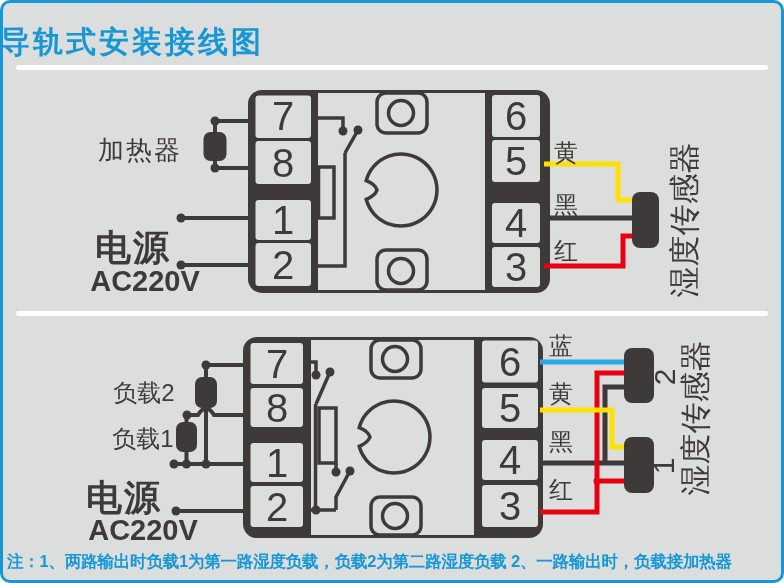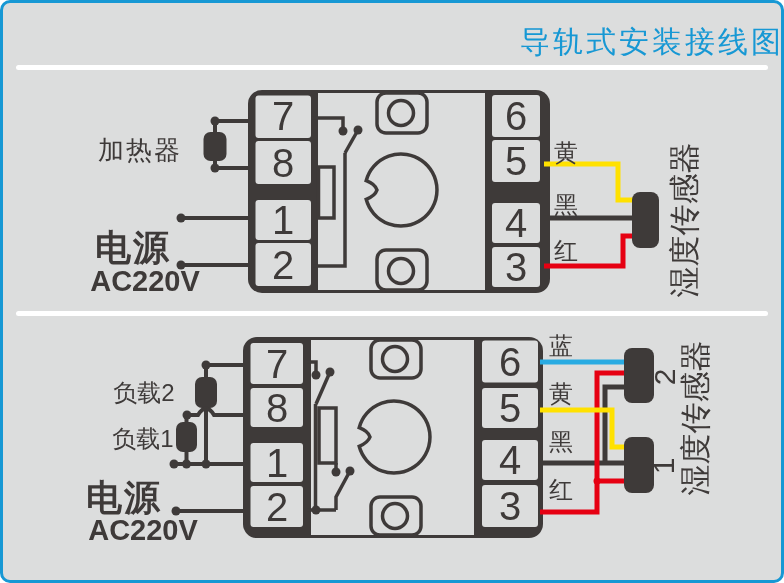--- a/index.html
+++ b/index.html
@@ -1,21 +1,21 @@
 <!DOCTYPE html>
 <html><head>
 <meta charset="utf-8">
 <style>
   html,body{margin:0;padding:0;background:#ffffff;}
   .page{position:relative;width:784px;height:583px;background:#ffffff;overflow:hidden;
         font-family:"Liberation Sans","DejaVu Sans",sans-serif;}
   .panel{position:absolute;left:0;top:0;width:784px;height:583px;box-sizing:border-box;
          background:#dcdddd;border:3px solid #1798d4;border-radius:10px;}
-  .title{position:absolute;left:0;top:22px;width:100%;text-align:right;
-         color:#1798d4;font-size:30px;font-weight:normal;letter-spacing:3px;}
+  .title{position:absolute;left:0;top:22px;width:100%;text-align:left;
+         color:#1798d4;font-size:30px;font-weight:bold;letter-spacing:3px;}
   .hline{position:absolute;left:16px;width:752px;height:5px;background:#ffffff;border-radius:3px;}
   .hline1{top:65px;}
   .hline2{top:311px;}
   .note{position:absolute;left:7px;top:551px;width:772px;color:#1798d4;
         font-size:16.5px;font-weight:bold;white-space:nowrap;letter-spacing:-0.2px;}
   svg{position:absolute;left:0;}
   svg text{fill:#3e3a39;text-anchor:middle;dominant-baseline:central;
            font-family:"Liberation Sans","DejaVu Sans",sans-serif;}
   .num{font-size:40px;}
   .cn{font-size:24px;}
@@ -202,13 +202,14 @@
     <text class="cn" x="561" y="441">黑</text>
     <text class="cn" x="561" y="489">红</text>
 
     <rect class="dark" x="624" y="348" width="30" height="55" rx="8"></rect>
     <rect class="dark" x="624" y="437" width="30" height="56" rx="8"></rect>
     <text class="sennum" x="664" y="377" transform="rotate(-90 664 377)">2</text>
     <text class="sennum" x="663" y="466" transform="rotate(-90 663 466)">1</text>
     <text class="sen" x="695" y="418" transform="rotate(-90 695 418)">湿度传感器</text>
   </svg>
 
+  <div class="note">注：1、两路输出时负载1为第一路湿度负载，负载2为第二路湿度负载  2、一路输出时，负载接加热器</div>
 </div>
 
 </body></html>

